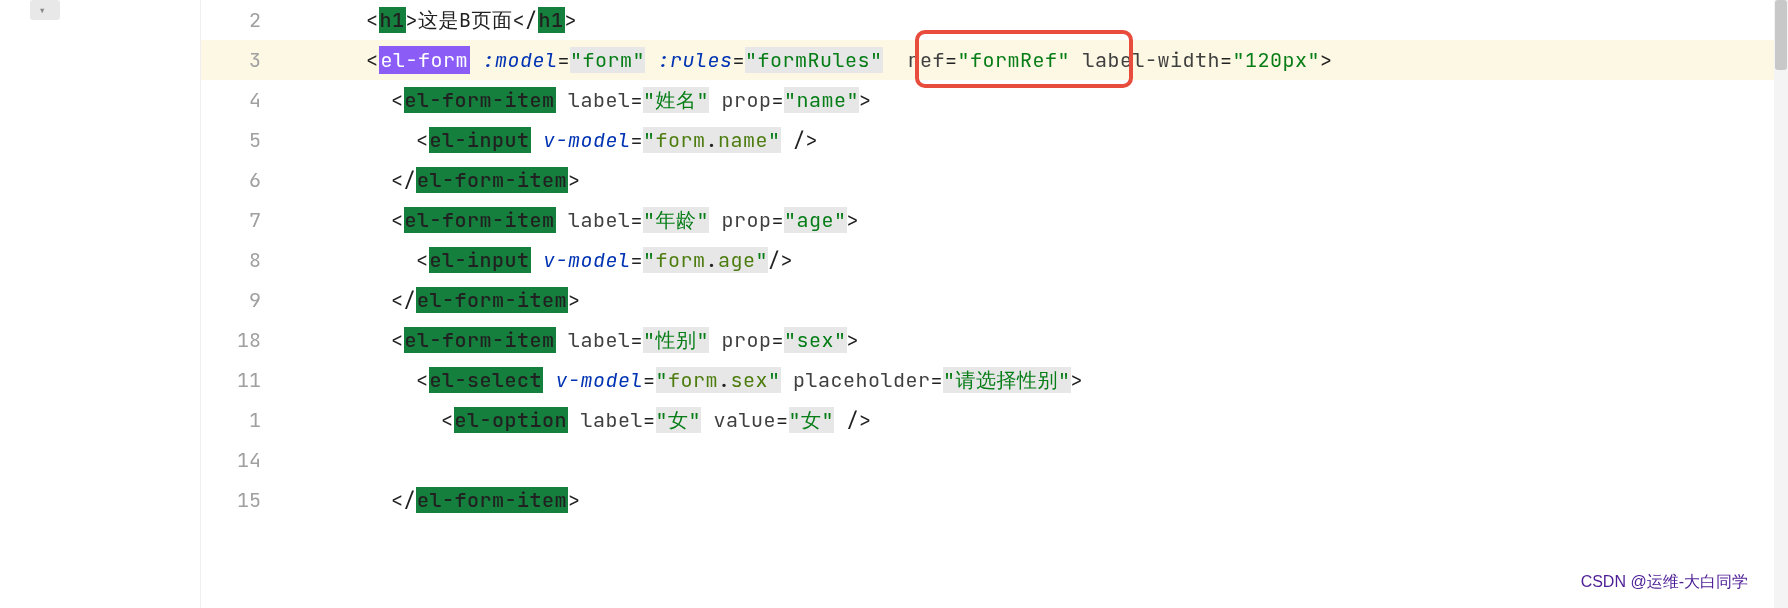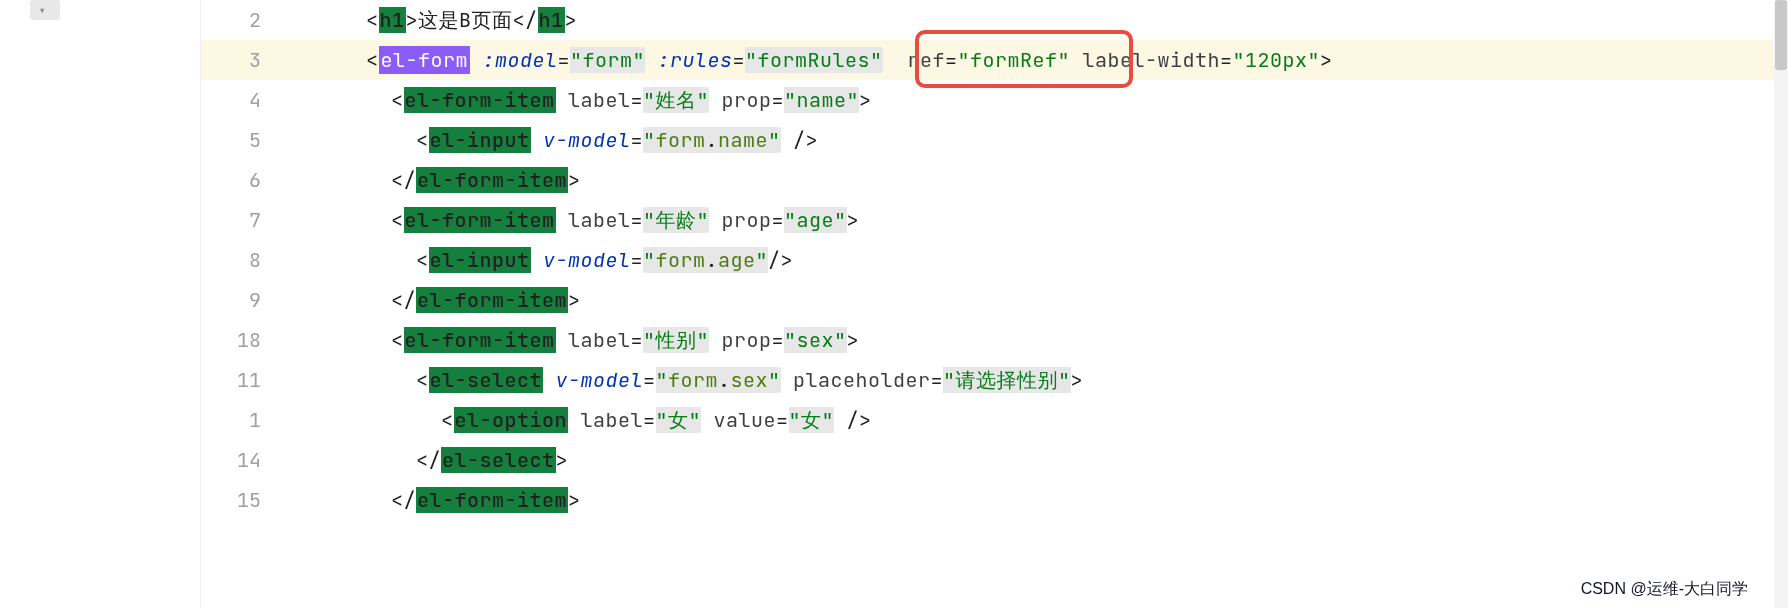--- a/index.html
+++ b/index.html
@@ -99,23 +99,23 @@
     position: absolute;
     right: 1px;
     top: 0;
     width: 12px;
     height: 70px;
     background: #c8c8c8;
     border-radius: 3px;
   }
   .watermark {
     position: absolute;
-    bottom: 8px;
+    bottom: 15px;
     right: 40px;
-    color: #0f172a;
+    color: #4c1d95;
     font-family: sans-serif;
     font-size: 16px;
   }
 </style>
 </head>
 <body>
 
 <div class="editor">
   <div class="left-strip">
     <div class="minimap-marker"></div>
@@ -175,21 +175,20 @@
     </div>
 
 
     <div class="line">
       <span class="ln">1</span>
       <span class="code"><span>            </span><span class="t-punct">&lt;</span><span class="t-tag t-tag-bg">el-option</span><span> </span><span class="t-attr">label</span><span class="t-eq">=</span><span class="t-str t-str-bg">"女"</span><span> </span><span class="t-attr">value</span><span class="t-eq">=</span><span class="t-str t-str-bg">"女"</span><span class="t-punct"> /&gt;</span></span>
     </div>
 
     <div class="line">
       <span class="ln">14</span>
-      <span class="code"><span>          </span><span class="t-punct">&lt;/</span><span class="t-tag t-tag-bg">el-select</span><span class="t-punct">&gt;</span></span>
     </div>
 
     <div class="line">
       <span class="ln">15</span>
       <span class="code"><span>        </span><span class="t-punct">&lt;/</span><span class="t-tag t-tag-bg">el-form-item</span><span class="t-punct">&gt;</span></span>
     </div>
 
     <div class="highlight-box" style="top:30px; left:714px; width:210px; height:50px;"></div>
 
     <div class="scrollbar-v">

